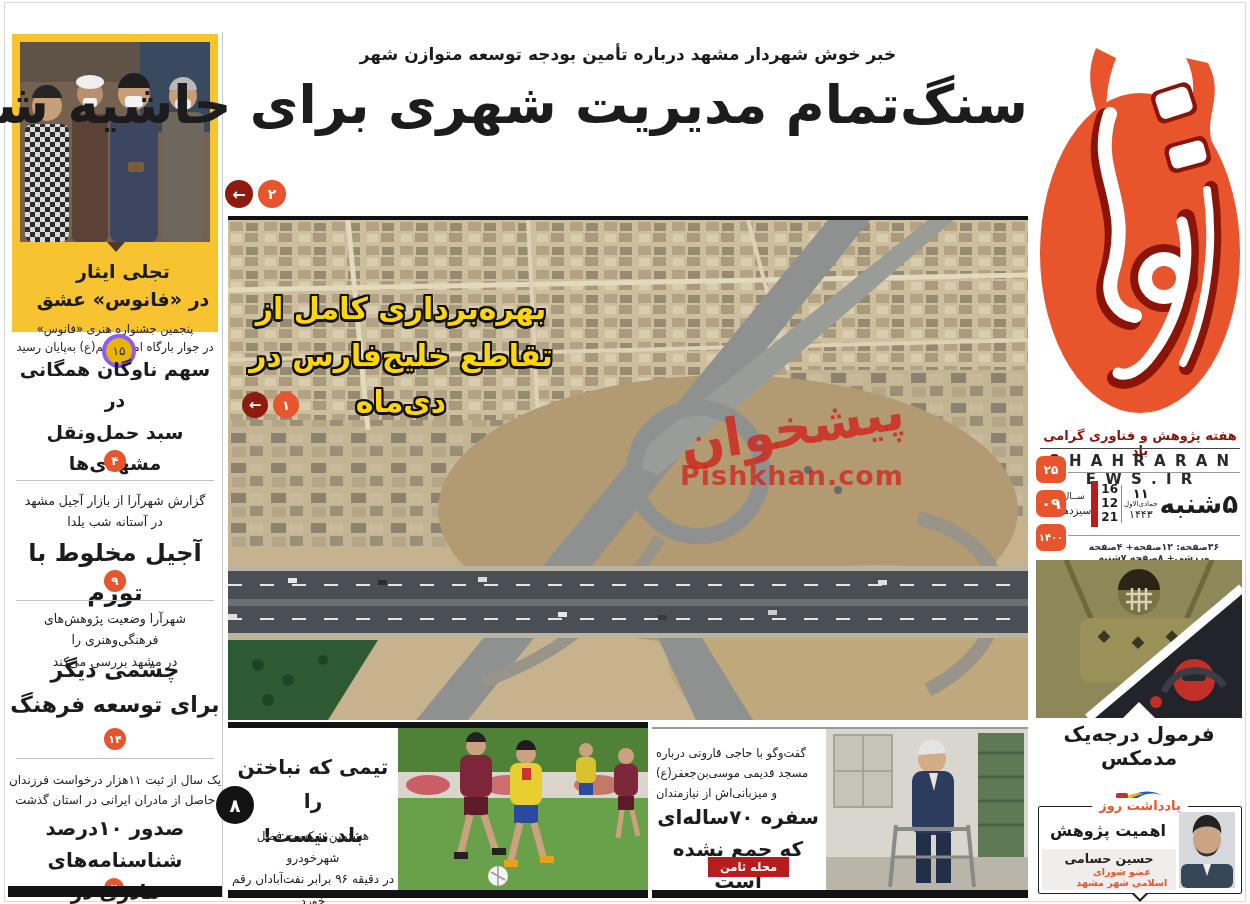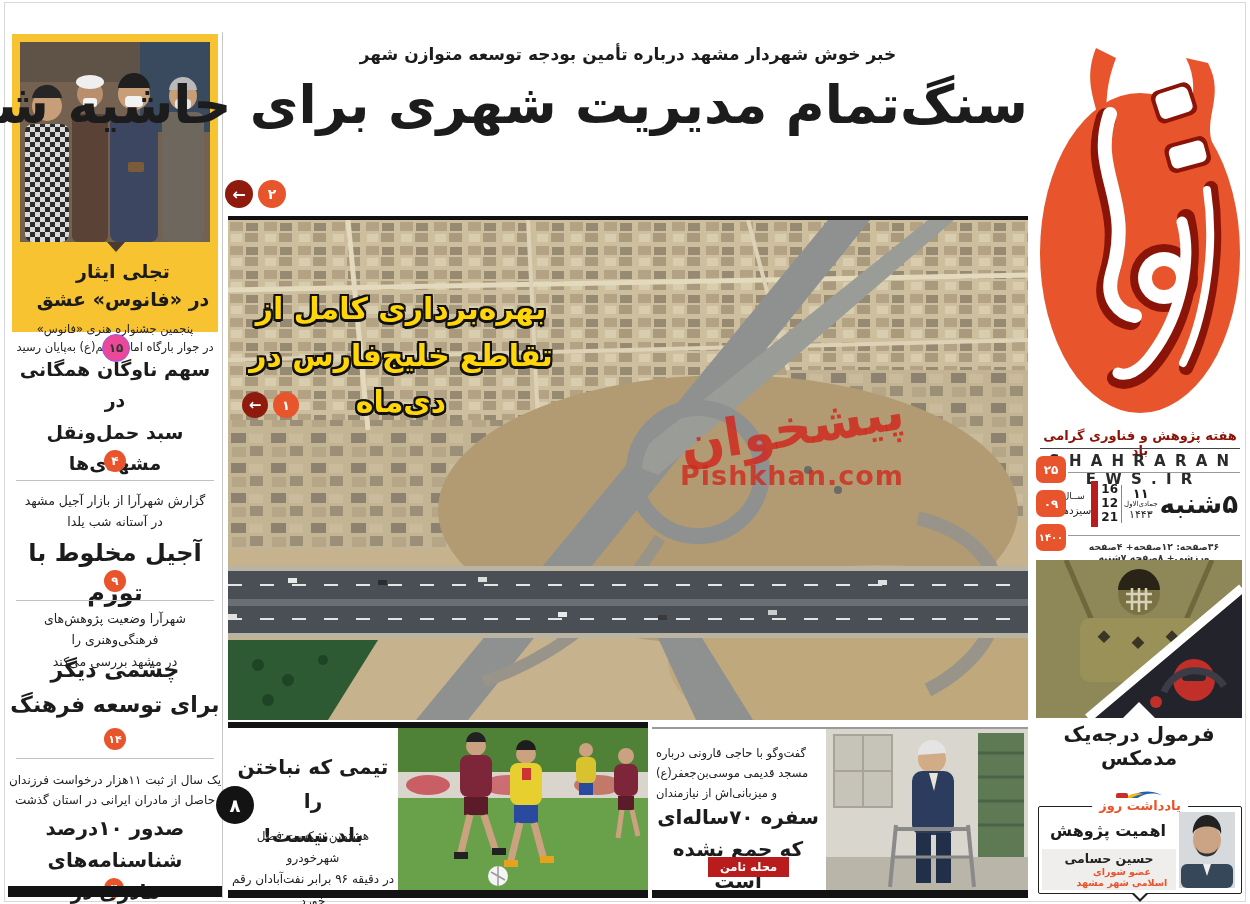--- a/index.html
+++ b/index.html
@@ -6,21 +6,21 @@
   .page{position:relative;width:1250px;height:904px;background:#fff;overflow:hidden;
         font-family:"DejaVu Sans", sans-serif;color:#1c1c1c;}
   .abs{position:absolute;}
   .c{text-align:center;}
   .fa{direction:rtl;}
   .frame{position:absolute;left:4px;top:2px;right:4px;bottom:2px;border:1px solid #d8d8d8;pointer-events:none;}
 
   
   .b-orange{background:#e8542b;color:#fff;border-radius:50%;display:flex;align-items:center;justify-content:center;font-weight:bold;}
   .b-darkred{background:#8e1b0e;color:#fff;border-radius:50%;display:flex;align-items:center;justify-content:center;font-weight:bold;}
-  .b-white{background:#ec4899;color:#333;border:1px solid #8b5cf6;border-radius:50%;display:flex;align-items:center;justify-content:center;font-weight:bold;}
+  .b-white{background:#eab308;color:#333;border:4px solid #8b5cf6;border-radius:50%;display:flex;align-items:center;justify-content:center;font-weight:normal;}
   .b-black{background:#131313;color:#fff;border-radius:50%;display:flex;align-items:center;justify-content:center;font-weight:bold;}
   .badge-row{display:flex;gap:5px;}
 
   
   .sidebar-vline{left:222px;top:32px;width:1px;height:866px;background:#c7c7c7;}
   .ybox{left:12px;top:34px;width:206px;height:298px;background:#f8c331;}
   .ybox-photo{position:absolute;left:8px;top:8px;width:190px;height:200px;overflow:hidden;}
   .ybox-notch{position:absolute;left:95px;top:208px;width:0;height:0;border-left:9px solid transparent;border-right:9px solid transparent;border-top:10px solid #4a3a30;}
   .ybox-title{position:absolute;left:0;top:224px;width:222px;font-size:19px;font-weight:bold;line-height:1.45;}
   .ybox-sub{position:absolute;left:0;top:286px;width:206px;font-size:11.5px;line-height:1.6;color:#222;}
@@ -391,21 +391,21 @@
       <div>12</div>
       <div>21</div>
     </div>
     <div class="d-year">
       <div class="y1">ســال</div>
       <div class="y2">سیزدهم</div>
     </div>
   </div>
 
   <div class="abs dsq" style="top:456px;font-size:12px;">۲۵</div>
-  <div class="abs dsq" style="top:490px;font-size:12px;">۰۹</div>
+  <div class="abs dsq" style="top:490px;font-size:16px;">۰۹</div>
   <div class="abs dsq" style="top:524px;font-size:10px;">۱۴۰۰</div>
 
   <div class="abs pages c fa">
     <div>۳۶صفحه: ۱۲صفحه+ ۴صفحه ورزشی+ ۸صفحه ۷شنبه</div>
     <div>+۱۲صفحه شهرآرامحله | شماره ۳۵۵۶ | ۱۰۰۰تومان</div>
   </div>
 
   <div class="abs mm-photo">
     <svg width="206" height="158" viewBox="0 0 206 158" preserveAspectRatio="none">
       <rect width="206" height="158" fill="#8e8757"></rect>

